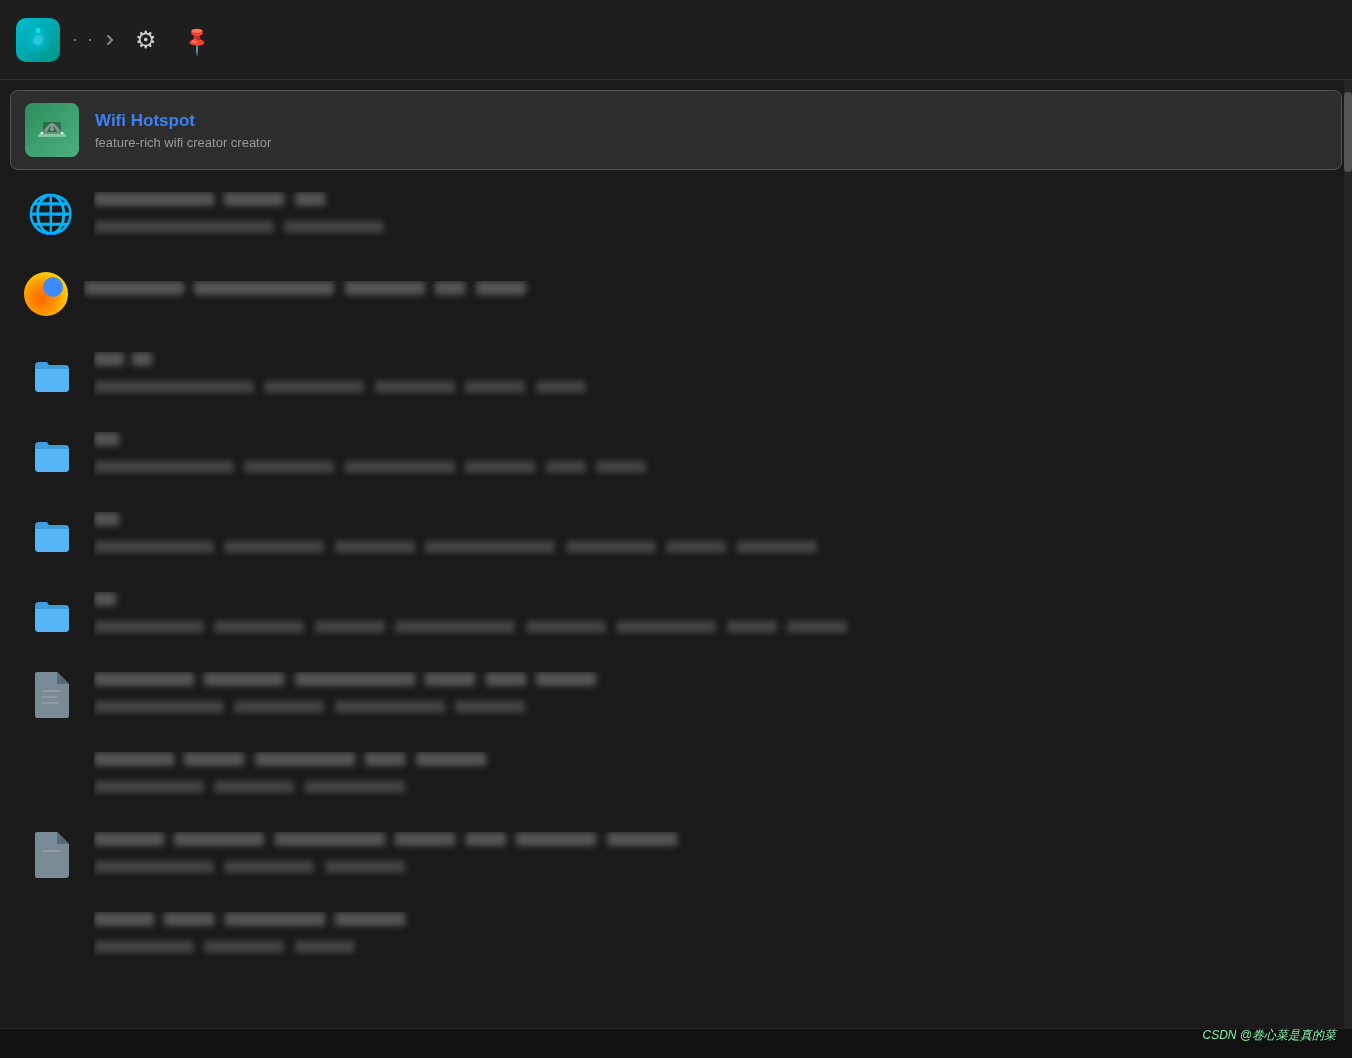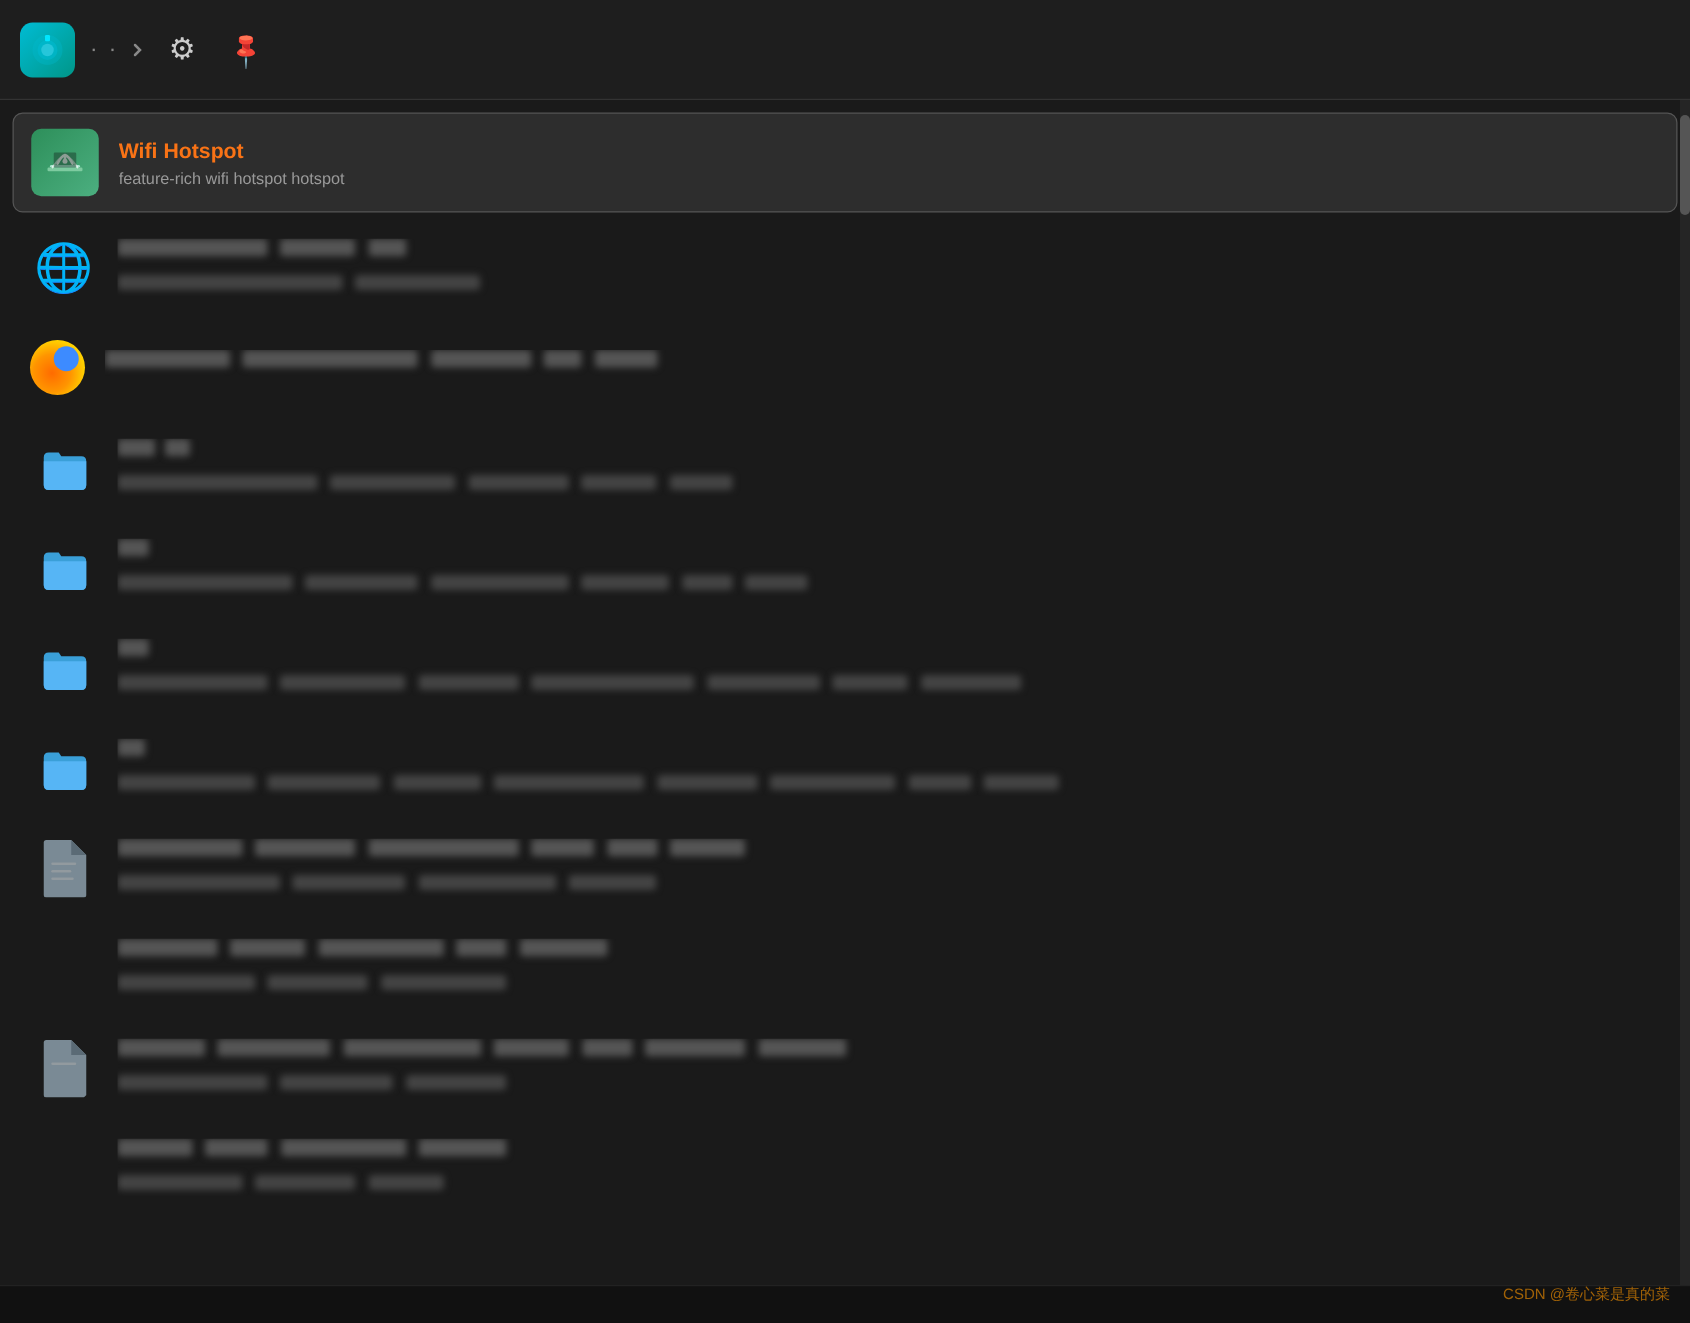--- a/index.html
+++ b/index.html
@@ -184,21 +184,21 @@
     }
 
     .result-text {
       flex: 1;
       overflow: hidden;
     }
 
     .result-title {
       font-size: 17px;
       font-weight: 600;
-      color: #f97316;
+      color: #3b82f6;
       margin-bottom: 4px;
       white-space: nowrap;
       overflow: hidden;
       text-overflow: ellipsis;
     }
 
     .result-subtitle {
       font-size: 13px;
       color: #999;
       white-space: nowrap;
@@ -228,21 +228,22 @@
       flex: 1;
       overflow: hidden;
     }
 
     
     .watermark {
       position: fixed;
       bottom: 14px;
       right: 16px;
       font-size: 12px;
-      color: #a16207;
+      color: #86efac;
+      font-style: italic;
     }
 
     
     .bottom-bar {
       position: fixed;
       bottom: 0;
       left: 0;
       right: 0;
       height: 30px;
       background: #111;
@@ -326,21 +327,21 @@
         <path d="M18 16 Q18 12 18 12" stroke="white" stroke-width="2" fill="none"></path>
         <path d="M12 19 Q15 13 18 12 Q21 13 24 19" stroke="white" stroke-width="2" fill="none" stroke-linecap="round"></path>
         <path d="M8 22 Q13 14 18 12 Q23 14 28 22" stroke="white" stroke-width="1.5" fill="none" stroke-linecap="round" opacity="0.7"></path>
         <circle cx="18" cy="17" r="2" fill="white"></circle>
 
         <rect x="9" y="10" width="18" height="12" rx="1" fill="#1a3a2a" opacity="0.5"></rect>
       </svg>
     </div>
     <div class="result-text">
       <div class="result-title">Wifi Hotspot</div>
-      <div class="result-subtitle">feature-rich wifi hotspot hotspot</div>
+      <div class="result-subtitle">feature-rich wifi creator creator</div>
     </div>
   </div>
 
   <div class="result-item">
     <div class="globe-icon">
       🌐
     </div>
     <div class="result-text-blurred">
       <div style="margin-bottom:5px;">
         <span class="blurred-line" style="width:120px;"></span>

